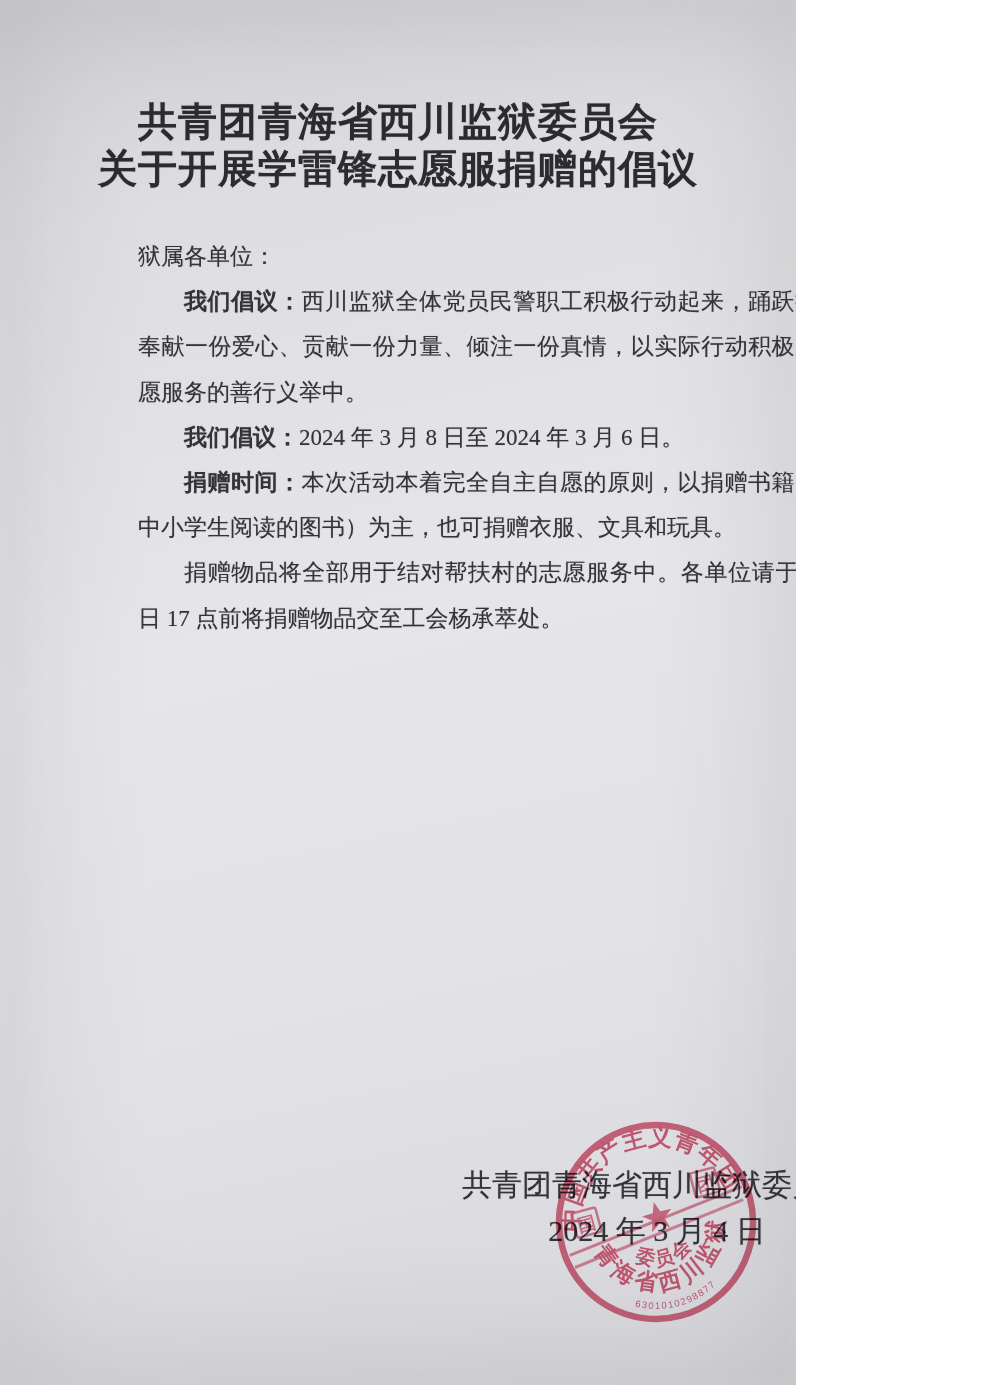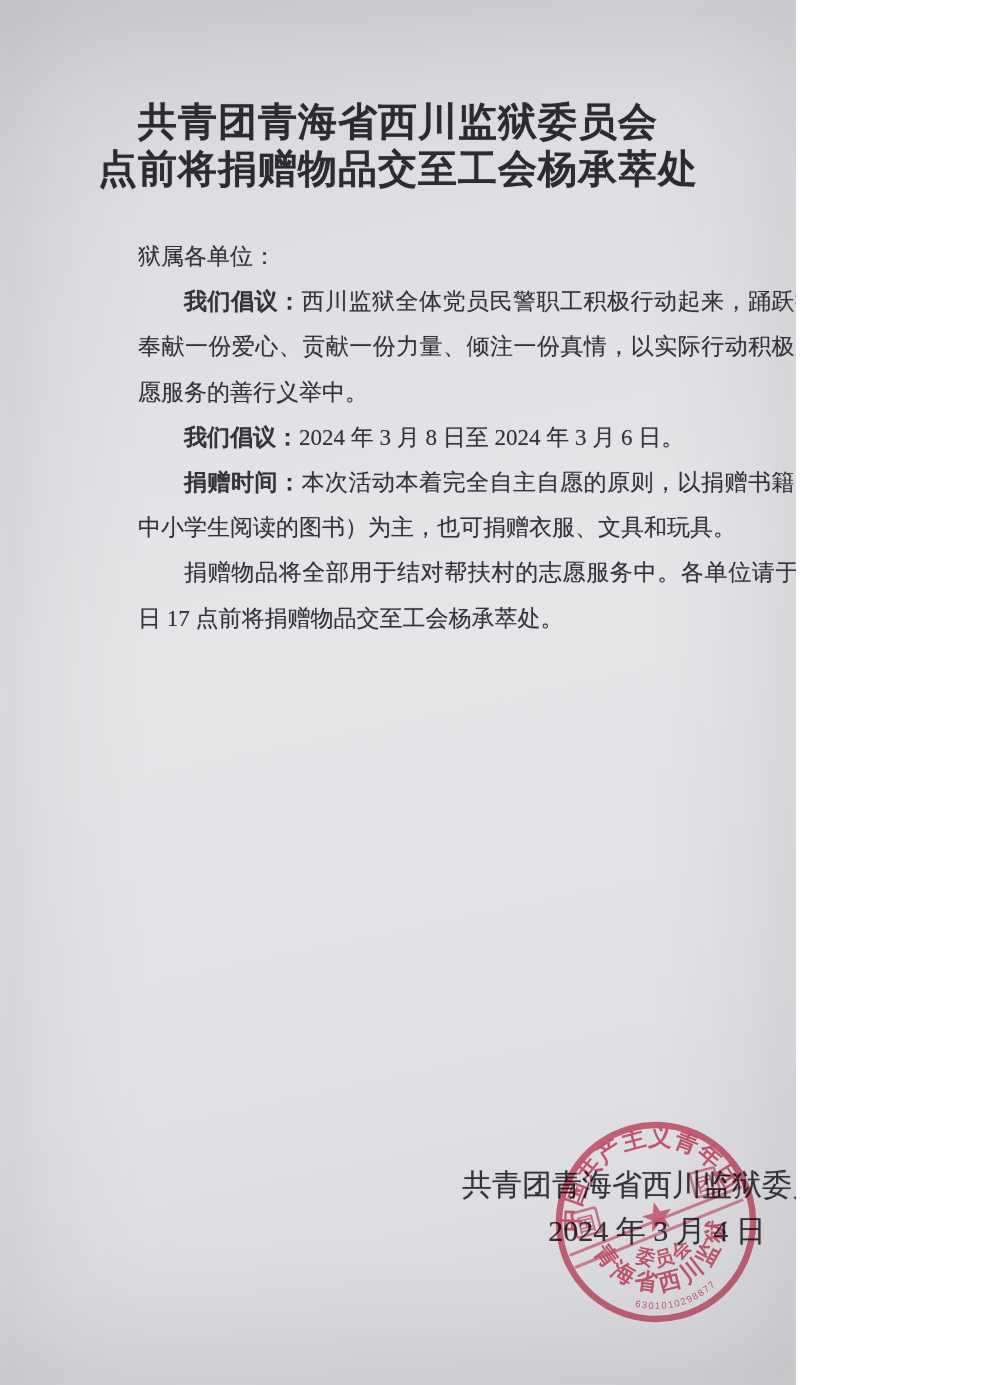--- a/index.html
+++ b/index.html
@@ -75,21 +75,21 @@
   }
   .stamp .serial-text { font-weight: 400; letter-spacing: 1.5px; }
 </style>
 </head>
 <body>
 
 <div class="photo">
 
   <div class="doc-title">
     <div>共青团青海省西川监狱委员会</div>
-    <div>点前将捐赠物品交至工会杨承萃处</div>
+    <div>关于开展学雷锋志愿服捐赠的倡议</div>
   </div>
 
   <div class="doc-body">
     <p class="salutation">狱属各单位：</p>
     <p class="para"><span class="lead">我们倡议：</span><span>西川监狱全体党员民警职工积极行动起来，踊跃捐赠，奉献一份爱心、贡献一份力量、倾注一份真情，以实际行动积极加入志愿服务的善行义举中。</span></p>
     <p class="para"><span class="lead">我们倡议：</span><span>2024 年 3 月 8 日至 2024 年 3 月 6 日。</span></p>
     <p class="para"><span class="lead">捐赠时间：</span><span>本次活动本着完全自主自愿的原则，以捐赠书籍（适合中小学生阅读的图书）为主，也可捐赠衣服、文具和玩具。</span></p>
     <p class="para"><span class="lead"></span><span>捐赠物品将全部用于结对帮扶村的志愿服务中。各单位请于 3 月 6 日 17 点前将捐赠物品交至工会杨承萃处。</span></p>
   </div>
 

